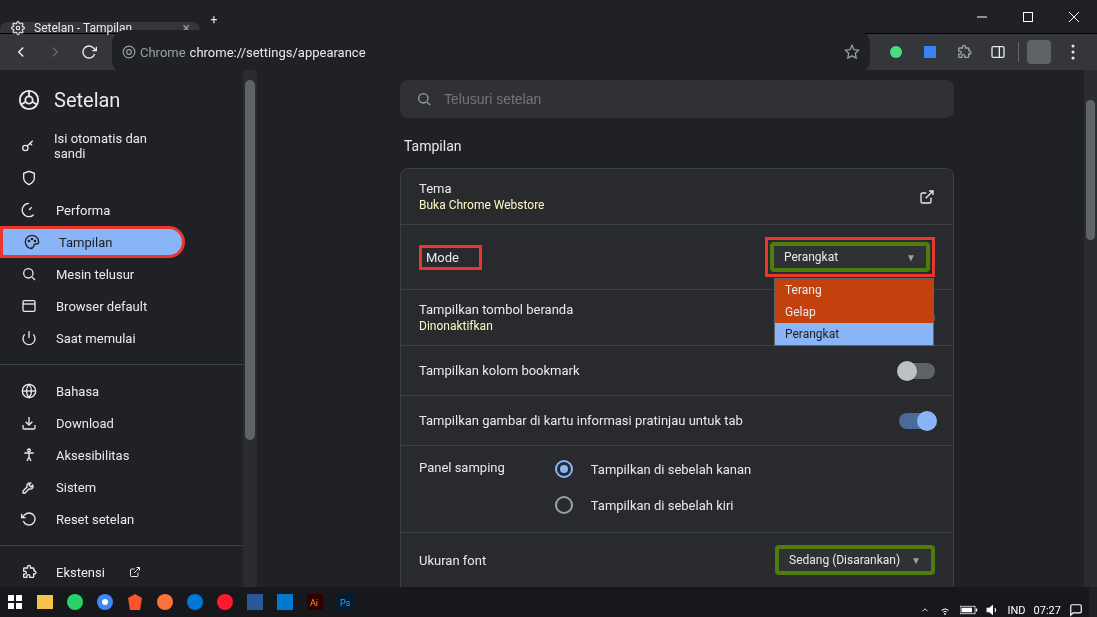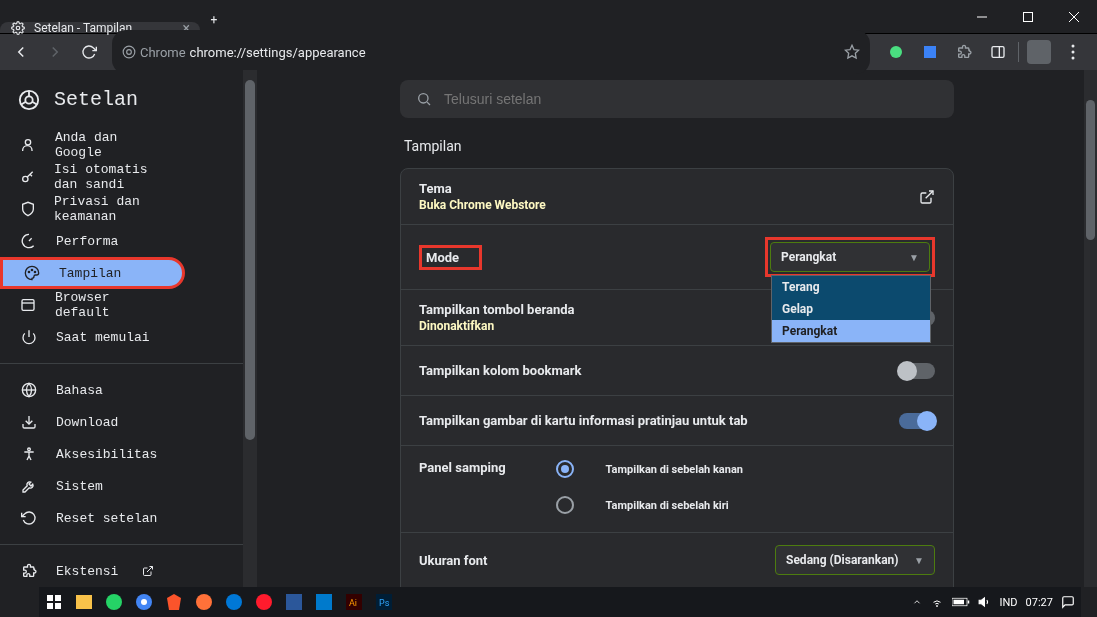--- a/index.html
+++ b/index.html
@@ -60,21 +60,21 @@
   .omnibox .url-rest { color:#e8eaed; }
   .omnibox .star { margin-left:auto; color:#9aa0a6; }
   .ext-icons { display:flex; align-items:center; gap:6px; padding:0 4px;}
   .ext-icon { width:28px; height:28px; display:flex; align-items:center; justify-content:center; color:#9aa0a6; cursor:pointer;}
   .avatar { width:24px; height:24px; background:#5f6368; border-radius:4px; }
   
   .content { display:flex; height: calc(100% - 34px - 36px - 30px); position:relative;}
   .scrollbar-right { position:absolute; right:0; top:0; bottom:0; width:14px; background:#2b2c2f; border-left:1px solid #202124;}
   .scrollbar-right .thumb { position:absolute; left:2px; right:2px; top:30px; height:140px; background:#5f6368; border-radius:6px;}
   
-  .sidebar { width:257px; background:#202124; padding-top:10px; position:relative;font-family:Liberation Mono, monospace;}
+  .sidebar { width:257px; background:#202124; padding-top:10px; position:relative;}
   .sidebar .brand { display:flex; align-items:center; gap:14px; padding:8px 18px 18px 18px; font-size:20px;}
   .side-item {
     display:flex; align-items:center; gap:18px;
     height:32px; padding:0 20px;
     color:#e8eaed; font-size:13px;
     border-radius:0 16px 16px 0;
     cursor:pointer;
     margin-right:72px;
   }
   .side-item.selected { background:#8ab4f8; color:#202124; }
@@ -82,59 +82,59 @@
   .side-sep { height:1px; background:#3c4043; margin:10px 0 10px 0; }
   .side-scroll { position:absolute; right:0; top:0; bottom:0; width:14px; background:#2b2c2f; }
   .side-scroll .thumb { position:absolute; left:2px; right:2px; top:10px; height:360px; background:#5f6368; border-radius:6px;}
   .red-box { border:3px solid #e8372c; }
   
   .main { flex:1; display:flex; flex-direction:column; align-items:center; padding-top:10px; position:relative;}
   .search-wrap { width:554px; height:38px; background:#303134; border-radius:8px; display:flex; align-items:center; padding:12px 16px; gap:12px; color:#9aa0a6; margin-bottom:20px;}
   .search-wrap input { flex:1; background:transparent; border:none; color:#e8eaed; font-size:14px; outline:none;}
   .section-title { width:554px; font-size:14px; color:#e8eaed; margin-bottom:14px; padding-left:4px;}
   .card { width:554px; background:#292a2d; border-radius:8px; overflow:visible; border:1px solid #3c4043;}
-  .row { display:flex; align-items:center; padding:12px 18px; border-bottom:1px solid #3c4043; position:relative; min-height:50px;font-weight:bold;}
+  .row { display:flex; align-items:center; padding:12px 18px; border-bottom:1px solid #3c4043; position:relative; min-height:50px;}
   .row:last-child { border-bottom:none; }
   .row .left { display:flex; flex-direction:column; gap:2px;}
   .row .label { font-size:13px; color:#e8eaed;}
   .row .sub { font-size:12px; color:#fef9c3;}
   .row .right { margin-left:auto; display:flex; align-items:center; }
   .open-icon { color:#9aa0a6; }
   .toggle { width:36px; height:16px; background:#5f6368; border-radius:8px; position:relative;}
   .toggle::after { content:""; position:absolute; top:-2px; width:20px; height:20px; background:#bdc1c6; border-radius:50%;}
   .toggle.off::after { left:-2px; }
   .toggle.on { background:#4a6b9a; }
   .toggle.on::after { background:#8ab4f8; right:-2px; left:auto;}
   .radio-group { padding-left:34px; display:flex; flex-direction:column; gap:18px; }
-  .radio-item { display:flex; align-items:center; gap:32px; font-size:11px;}
+  .radio-item { display:flex; align-items:center; gap:18px; font-size:13px;}
   .radio { width:18px;height:18px;border:2px solid #9aa0a6;border-radius:50%; position:relative;}
   .radio.checked { border-color:#8ab4f8; }
   .radio.checked::after { content:""; position:absolute; inset:3px; background:#8ab4f8; border-radius:50%;}
-  .select-box { width:160px; height:30px; background:#303134; border:1px solid #4d7c0f; border-radius:4px; display:flex; align-items:center; padding:0 10px; font-size:12px; color:#e8eaed; position:relative; cursor:pointer;}
+  .select-box { width:160px; height:30px; background:#303134; border:4px solid #4d7c0f; border-radius:4px; display:flex; align-items:center; padding:0 10px; font-size:12px; color:#e8eaed; position:relative; cursor:pointer;}
   .select-box .caret { margin-left:auto; color:#9aa0a6; font-size:10px;}
-  .dropdown { position:absolute; top:32px; left:0; width:160px; background:#0c4a6e; border:1px solid #5f6368; z-index:10;}
+  .dropdown { position:absolute; top:32px; left:0; width:160px; background:#c2410c; border:1px solid #5f6368; z-index:10;}
   .dropdown .opt { padding:4px 10px; font-size:12px; color:#e8eaed;}
   .dropdown .opt.sel { background:#8ab4f8; color:#202124;}
   .arrow-right { color:#9aa0a6; font-size:14px;}
   
   .watermark {
     position:absolute;
     top:232px; left:430px;
     font-size:36px; font-weight:700;
     color:rgba(71,127,214,0.35);
     pointer-events:none;
     letter-spacing:1px;
   }
   .watermark .dot { color:rgba(180,80,30,0.5);}
   
   .taskbar {
-    position:absolute; bottom:0; left:0; right:16px;
+    position:absolute; bottom:0; left:0; right:8px;
     height:30px; background:#16181c;
-    display:flex; align-items:center;
-    color:#fff; font-size:11px;margin-left:39px;
+    display:flex; align-items:flex-end;
+    color:#fff; font-size:11px;
   }
   .taskbar .tbicon { width:30px; height:30px; display:flex; align-items:center; justify-content:center; cursor:pointer;}
   .taskbar .tray { margin-left:auto; display:flex; align-items:center; gap:8px; padding-right:6px;}
   svg { display:block; }
 </style>
 </head>
 <body>
 
 <div class="titlebar">
   <div class="tab">
@@ -247,62 +247,61 @@
             <line x1="12" y1="2" x2="12" y2="8" stroke="#e8eaed" stroke-width="2"></line>
             <line x1="3.5" y1="17" x2="8.5" y2="14" stroke="#e8eaed" stroke-width="2"></line>
             <line x1="20.5" y1="17" x2="15.5" y2="14" stroke="#e8eaed" stroke-width="2"></line>
           </svg>
       </span>
       <span>Setelan</span>
     </div>
     <div class="side-item">
       <span class="icon">
           <svg width="16" height="16" viewBox="0 0 24 24" fill="none" stroke="currentColor" stroke-width="2">
-            <circle cx="12" cy="8" r="4"></circle>
-            <path d="M4 21v-1a7 7 0 0 1 14 0v1"></path>
-          </svg>
-        </span>
-      <span>Anda dan Google</span>
-    </div>
-    <div class="side-item">
-      <span class="icon">
-          <svg width="16" height="16" viewBox="0 0 24 24" fill="none" stroke="currentColor" stroke-width="2">
             <circle cx="8" cy="15" r="4"></circle>
             <path d="M10.9 12.1 19 4m-4 4 3 3"></path>
           </svg>
         </span>
       <span>Isi otomatis dan sandi</span>
     </div>
     <div class="side-item">
       <span class="icon">
           <svg width="16" height="16" viewBox="0 0 24 24" fill="none" stroke="currentColor" stroke-width="2">
             <path d="M12 22s8-4 8-10V5l-8-3-8 3v7c0 6 8 10 8 10z"></path>
           </svg>
         </span>
-      <span>Privasi dan keamanan</span>
     </div>
     <div class="side-item">
       <span class="icon">
           <svg width="16" height="16" viewBox="0 0 24 24" fill="none" stroke="currentColor" stroke-width="2">
             <path d="M12 2a10 10 0 1 0 7 17"></path>
             <path d="M12 12 16 8"></path>
           </svg>
         </span>
       <span>Performa</span>
     </div>
     <div class="side-item selected red-box" style="margin-right:72px;">
       <span class="icon">
           <svg width="16" height="16" viewBox="0 0 24 24" fill="none" stroke="currentColor" stroke-width="2">
             <path d="M12 22a10 10 0 1 1 10-10c0 2-1 3-3 3h-2a2 2 0 0 0-2 2c0 2-1 3-3 3z"></path>
             <circle cx="7.5" cy="10.5" r="1"></circle>
             <circle cx="12" cy="7.5" r="1"></circle>
             <circle cx="16.5" cy="10.5" r="1"></circle>
           </svg>
         </span>
       <span>Tampilan</span>
+    </div>
+    <div class="side-item">
+      <span class="icon">
+          <svg width="16" height="16" viewBox="0 0 24 24" fill="none" stroke="currentColor" stroke-width="2">
+            <circle cx="11" cy="11" r="7"></circle>
+            <line x1="21" y1="21" x2="16.65" y2="16.65"></line>
+          </svg>
+        </span>
+      <span>Mesin telusur</span>
     </div>
     <div class="side-item">
       <span class="icon">
           <svg width="16" height="16" viewBox="0 0 24 24" fill="none" stroke="currentColor" stroke-width="2">
             <rect x="3" y="4" width="18" height="16" rx="2"></rect>
             <line x1="3" y1="9" x2="21" y2="9"></line>
           </svg>
         </span>
       <span>Browser default</span>
     </div>

